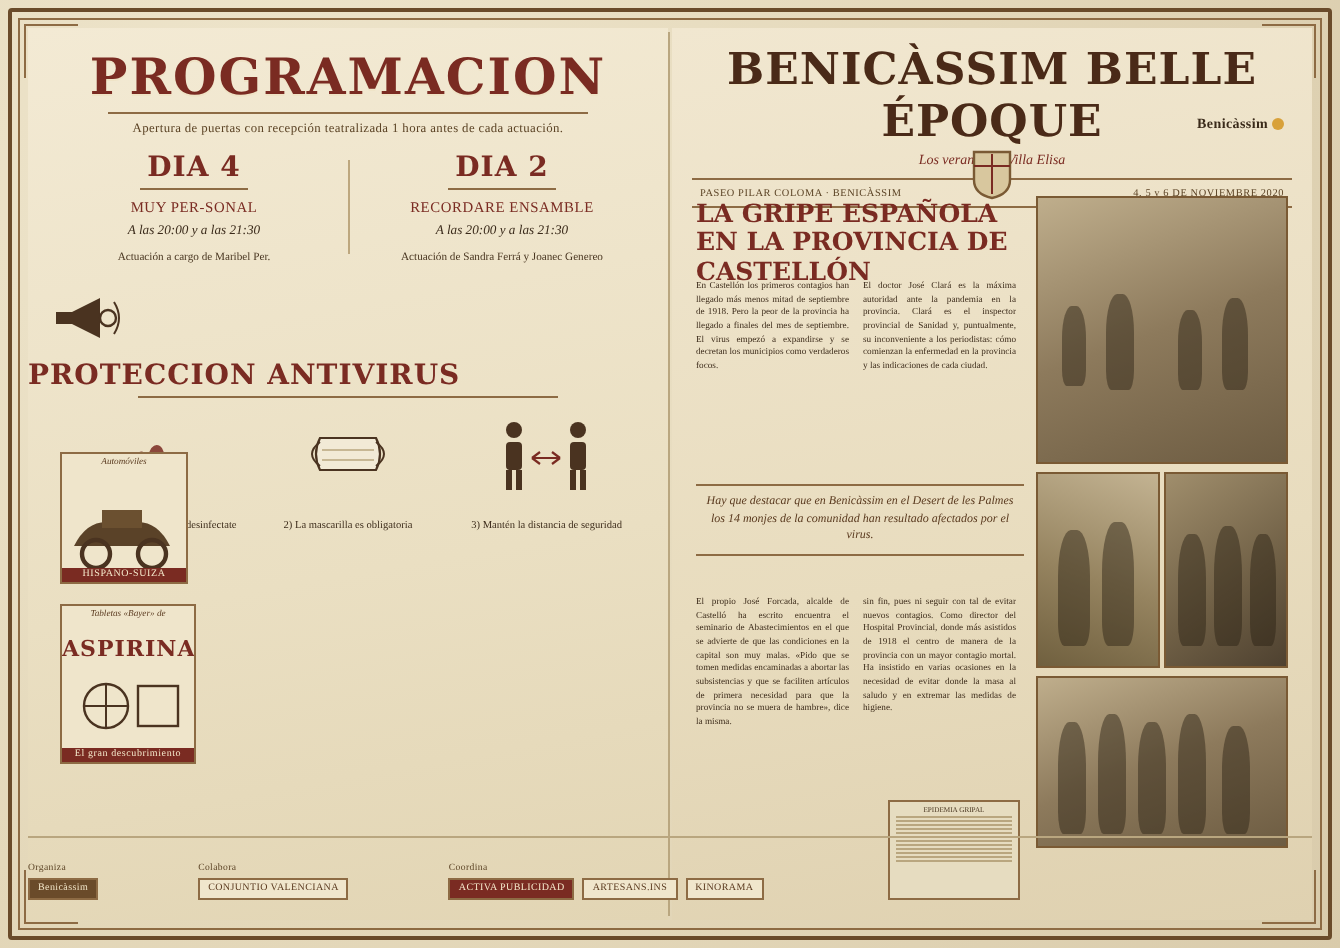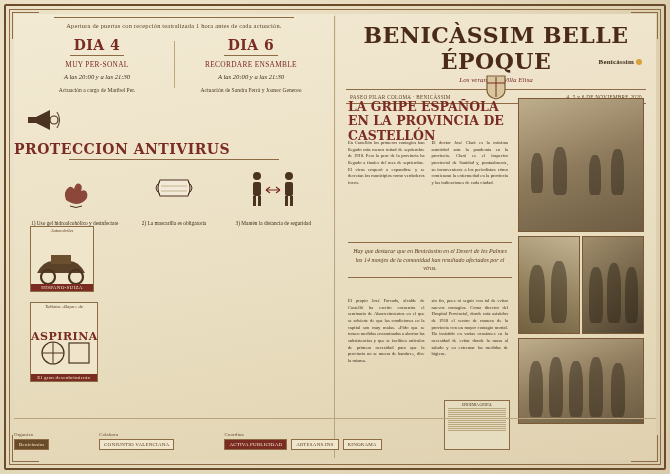--- a/index.html
+++ b/index.html
@@ -214,36 +214,37 @@
 
   <div class="frame-outer"></div>
   <div class="frame-inner"></div>
   <div class="corner tl"></div>
   <div class="corner tr"></div>
   <div class="corner bl"></div>
   <div class="corner br"></div>
 
   <div class="left-page">
 
+    <div class="prog-title">PROGRAMACION</div>
     <div class="prog-rule"></div>
     <div class="prog-sub">Apertura de puertas con recepción teatralizada 1 hora antes de cada actuación.</div>
 
     <div class="days">
 
       <div class="day">
         <div class="day-h">DIA 4</div>
         <div class="day-line"></div>
         <div class="day-name">MUY PER-SONAL</div>
         <div class="day-time">A las 20:00 y a las 21:30</div>
         <div class="day-desc">Actuación a cargo de Maribel Per.</div>
       </div>
 
 
       <div class="day">
-        <div class="day-h">DIA 6</div>
+        <div class="day-h">DIA 2</div>
         <div class="day-line"></div>
         <div class="day-name">RECORDARE ENSAMBLE</div>
         <div class="day-time">A las 20:00 y a las 21:30</div>
         <div class="day-desc">Actuación de Sandra Ferrá y Joanec Genereo</div>
       </div>
 
     </div>
 
     <div class="aforo">
       <div class="aforo-icon">
@@ -303,21 +304,21 @@
         <path d="M6 40 q6-12 16-12 h16 q10 0 16 12 z" fill="#5a4228"></path>
         <circle cx="17" cy="44" r="7" fill="none" stroke="#4a3320" stroke-width="2.2"></circle>
         <circle cx="45" cy="44" r="7" fill="none" stroke="#4a3320" stroke-width="2.2"></circle>
         <rect x="20" y="22" width="20" height="9" fill="#6b5030"></rect>
       </svg>
       <div class="ad-cap">HISPANO-SUIZA</div>
     </div>
 
     <div class="ad ad-asp">
       <div class="ad-top">Tabletas «Bayer» de</div>
-      <div style="position:absolute;left:0;right:0;top:27px;text-align:center;font-family:'DejaVu Serif',serif;font-size:11px;color:#7a2b22;font-weight:bold;letter-spacing:.5px;">ASPIRINA</div>
+      <div style="position:absolute;left:0;right:0;top:15px;text-align:center;font-family:'DejaVu Serif',serif;font-size:11px;color:#7a2b22;font-weight:bold;letter-spacing:.5px;">ASPIRINA</div>
       <svg width="66" height="40" viewBox="0 0 66 40" style="position:absolute;left:0;top:28px;">
         <circle cx="22" cy="22" r="11" fill="none" stroke="#4a3320" stroke-width="1.2"></circle>
         <path d="M22 11 v22 M11 22 h22" stroke="#4a3320" stroke-width="1"></path>
         <rect x="38" y="12" width="20" height="20" fill="none" stroke="#4a3320" stroke-width="1.2"></rect>
       </svg>
       <div class="ad-cap">El gran descubrimiento</div>
     </div>
 
   </div>
 

